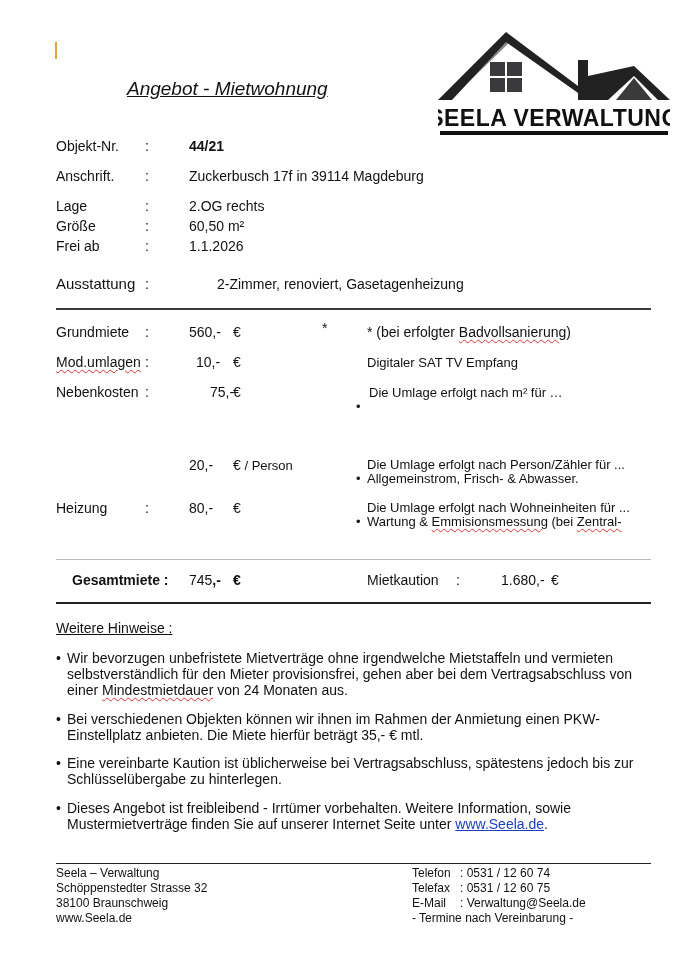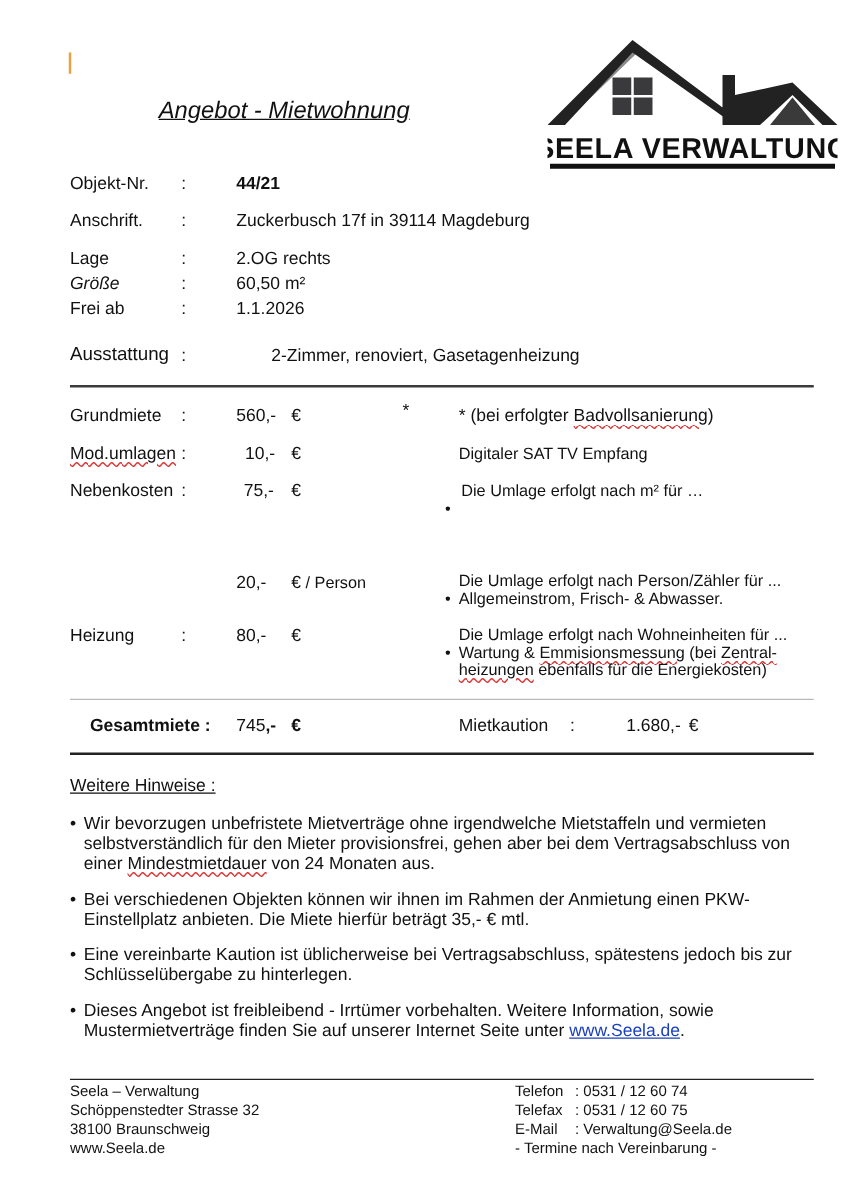--- a/index.html
+++ b/index.html
@@ -60,21 +60,21 @@
 <div class="abs val bold" style="left:189px;top:138px;">44/21</div>
 
 <div class="abs lbl" style="left:56px;top:168px;">Anschrift.</div>
 <div class="abs colon" style="left:145px;top:168px;">:</div>
 <div class="abs val" style="left:189px;top:168px;">Zuckerbusch 17f in 39114 Magdeburg</div>
 
 <div class="abs lbl" style="left:56px;top:198px;">Lage</div>
 <div class="abs colon" style="left:145px;top:198px;">:</div>
 <div class="abs val" style="left:189px;top:198px;">2.OG rechts</div>
 
-<div class="abs lbl" style="left:56px;top:218px;font-style:italic;">Größe</div>
+<div class="abs lbl" style="left:56px;top:218px;">Größe</div>
 <div class="abs colon" style="left:145px;top:218px;">:</div>
 <div class="abs val" style="left:189px;top:218px;">60,50 m²</div>
 
 <div class="abs lbl" style="left:56px;top:238px;">Frei ab</div>
 <div class="abs colon" style="left:145px;top:238px;">:</div>
 <div class="abs val" style="left:189px;top:238px;">1.1.2026</div>
 
 <div class="abs lbl" style="left:56px;top:275px;font-size:15px;">Ausstattung</div>
 <div class="abs colon" style="left:145px;top:276px;">:</div>
 <div class="abs val" style="left:189px;top:276px;margin-left:28px;">2-Zimmer, renoviert, Gasetagenheizung</div>
@@ -89,21 +89,21 @@
 <div class="abs val" style="left:367px;top:324px;"><span>* (bei erfolgter </span><span class="spell">Badvollsanierung</span><span>)</span></div>
 
 <div class="abs lbl" style="left:56px;top:354px;"><span class="spell">Mod.umlagen</span></div>
 <div class="abs colon" style="left:145px;top:354px;">:</div>
 <div class="abs val" style="left:196px;top:354px;">10,-</div>
 <div class="abs val" style="left:233px;top:354px;">€</div>
 <div class="abs note" style="left:367px;top:356px;">Digitaler SAT TV Empfang</div>
 
 <div class="abs lbl" style="left:56px;top:384px;">Nebenkosten</div>
 <div class="abs colon" style="left:145px;top:384px;">:</div>
-<div class="abs val" style="left:195px;top:384px;">75,-</div>
+<div class="abs val" style="left:210px;top:384px;">75,-</div>
 <div class="abs val" style="left:233px;top:384px;">€</div>
 <div class="abs note" style="left:369px;top:386px;">Die Umlage erfolgt nach m² für …</div>
 <div class="abs note" style="left:367px;top:400px;">
   <span class="bl">•</span>
 </div>
 
 <div class="abs val" style="left:189px;top:457px;">20,-</div>
 <div class="abs val" style="left:233px;top:457px;"><span>€</span><span style="font-size:13px;"> / Person</span></div>
 <div class="abs note" style="left:367px;top:458px;">Die Umlage erfolgt nach Person/Zähler für ...</div>
 <div class="abs note" style="left:367px;top:472px;">
@@ -112,21 +112,20 @@
 </div>
 
 <div class="abs lbl" style="left:56px;top:500px;">Heizung</div>
 <div class="abs colon" style="left:145px;top:500px;">:</div>
 <div class="abs val" style="left:189px;top:500px;">80,-</div>
 <div class="abs val" style="left:233px;top:500px;">€</div>
 <div class="abs note" style="left:367px;top:501px;">Die Umlage erfolgt nach Wohneinheiten für ...</div>
 <div class="abs note" style="left:367px;top:515px;">
   <span class="bl">•</span>
   <div><span>Wartung &amp; </span><span class="spell">Emmisionsmessung</span><span> (bei </span><span class="spell">Zentral-</span></div>
-  <div><span class="spell">heizungen</span><span> ebenfalls für die Energiekosten)</span></div>
 </div>
 
 <div class="hr thin" style="top:559px;"></div>
 
 <div class="abs lbl bold" style="left:72px;top:572px;">Gesamtmiete :</div>
 <div class="abs val" style="left:189px;top:572px;"><span>745</span><span class="bold">,-</span></div>
 <div class="abs val bold" style="left:233px;top:572px;">€</div>
 <div class="abs val" style="left:367px;top:572px;">Mietkaution</div>
 <div class="abs val" style="left:456px;top:572px;">:</div>
 <div class="abs val" style="left:501px;top:572px;">1.680,-</div>

